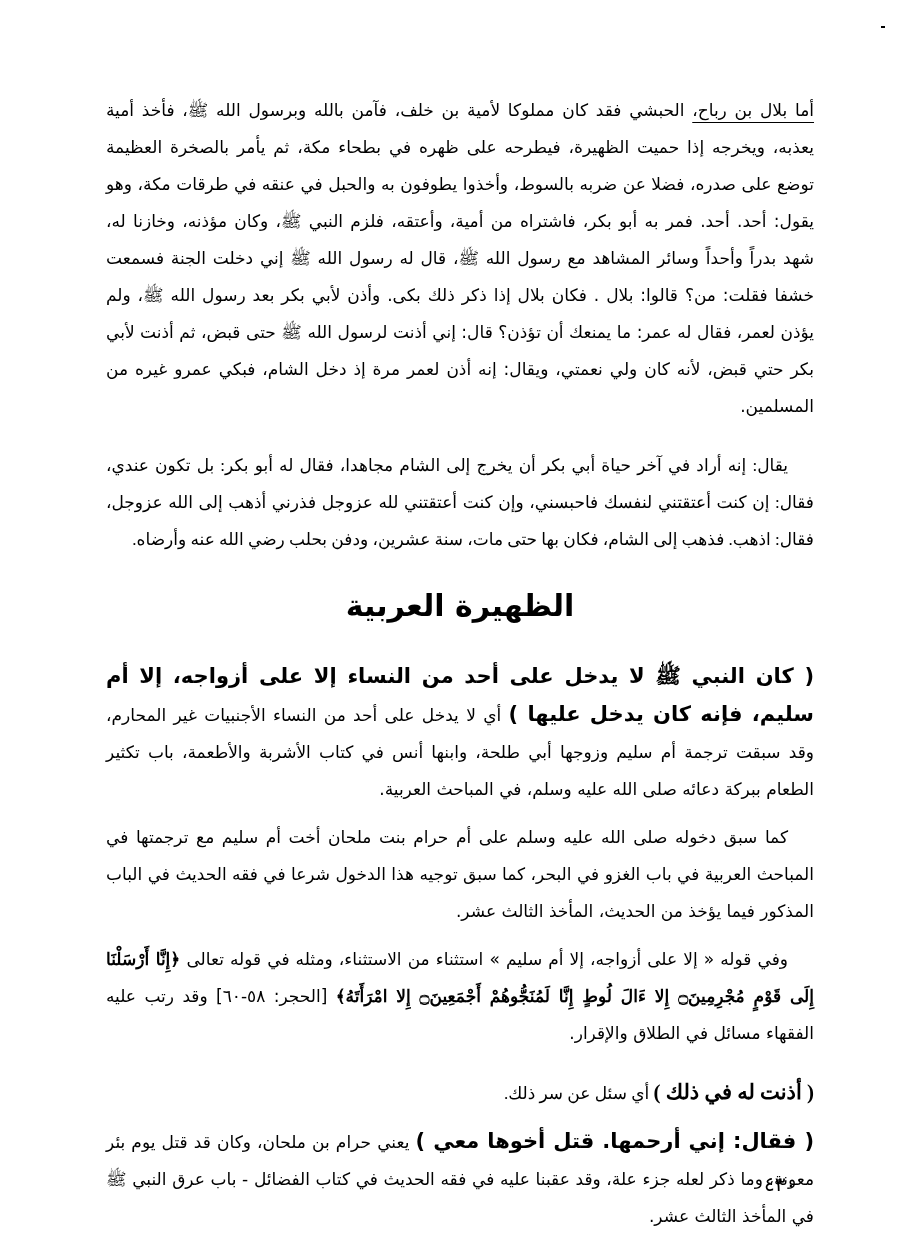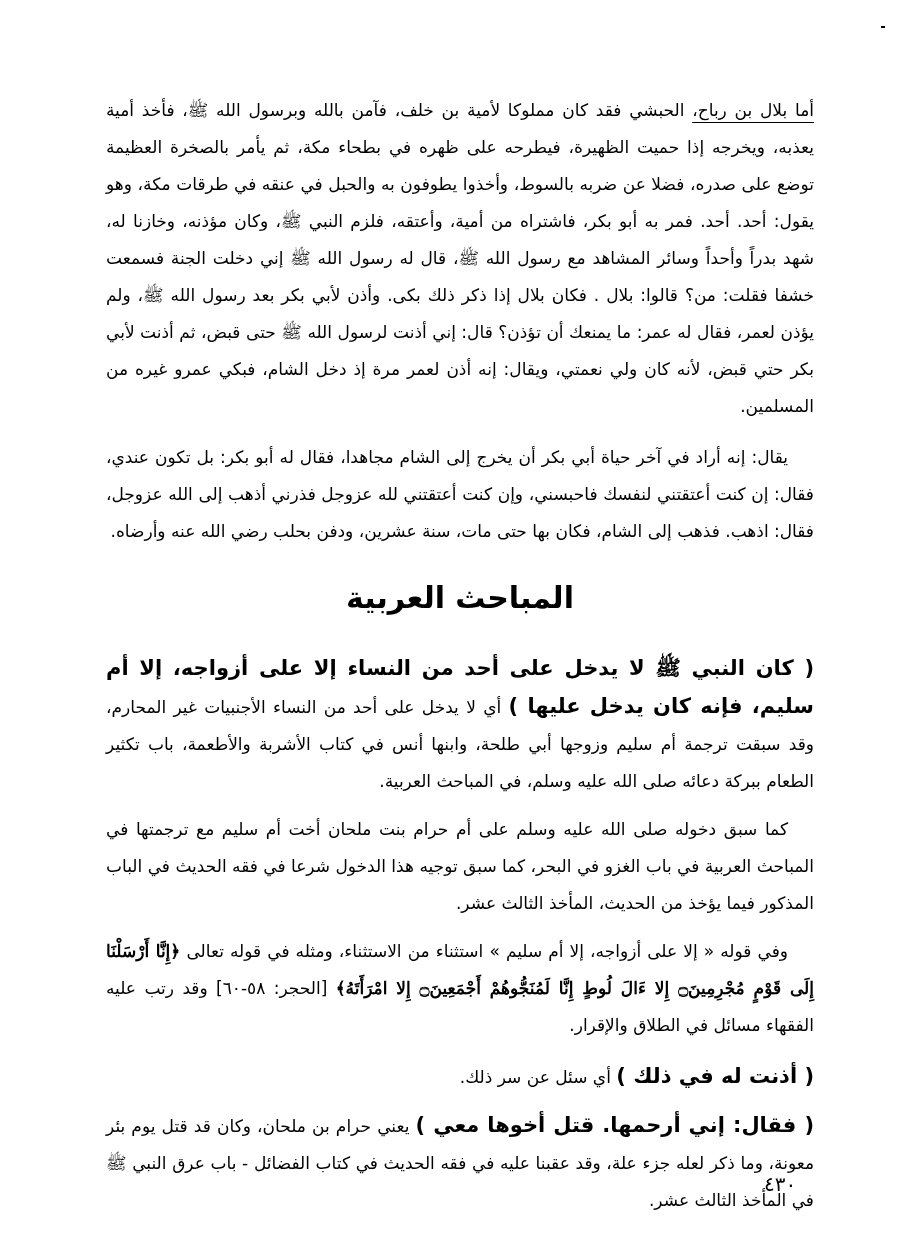--- a/index.html
+++ b/index.html
@@ -35,21 +35,21 @@
       font-size: 17px;
       line-height: 37px;
       margin: 0;
       text-align: justify;
       text-align-last: right;
     }
     .para.indent {
       text-indent: 26px;
     }
     .gap-sm { margin-top: 11px; }
-    .gap-md { margin-top: 14px; }
+    .gap-md { margin-top: 22px; font-family: Liberation Serif, serif; }
     .underline {
       text-decoration: underline;
       text-underline-offset: 6px;
     }
     .section-title {
       font-size: 30px;
       font-weight: bold;
       text-align: center;
       margin: 26px 0 30px 0;
       line-height: 44px;
@@ -76,21 +76,21 @@
 <body>
 
 <div class="corner-mark"></div>
 
 <div class="page">
 
   <p class="para"><span class="underline">أما بلال بن رباح،</span><span> الحبشي فقد كان مملوكا لأمية بن خلف، فآمن بالله وبرسول الله ﷺ، فأخذ أمية يعذبه، ويخرجه إذا حميت الظهيرة، فيطرحه على ظهره في بطحاء مكة، ثم يأمر بالصخرة العظيمة توضع على صدره، فضلا عن ضربه بالسوط، وأخذوا يطوفون به والحبل في عنقه في طرقات مكة، وهو يقول: أحد. أحد. فمر به أبو بكر، فاشتراه من أمية، وأعتقه، فلزم النبي ﷺ، وكان مؤذنه، وخازنا له، شهد بدراً وأحداً وسائر المشاهد مع رسول الله ﷺ، قال له رسول الله ﷺ إني دخلت الجنة فسمعت خشفا فقلت: من؟ قالوا: بلال . فكان بلال إذا ذكر ذلك بكى. وأذن لأبي بكر بعد رسول الله ﷺ، ولم يؤذن لعمر، فقال له عمر: ما يمنعك أن تؤذن؟ قال: إني أذنت لرسول الله ﷺ حتى قبض، ثم أذنت لأبي بكر حتي قبض، لأنه كان ولي نعمتي، ويقال: إنه أذن لعمر مرة إذ دخل الشام، فبكي عمرو غيره من المسلمين.</span></p>
 
   <p class="para indent gap-md">يقال: إنه أراد في آخر حياة أبي بكر أن يخرج إلى الشام مجاهدا، فقال له أبو بكر: بل تكون عندي، فقال: إن كنت أعتقتني لنفسك فاحبسني، وإن كنت أعتقتني لله عزوجل فذرني أذهب إلى الله عزوجل، فقال: اذهب. فذهب إلى الشام، فكان بها حتى مات، سنة عشرين، ودفن بحلب رضي الله عنه وأرضاه.</p>
 
-  <h2 class="section-title">المباحث العربية</h2>
+  <h2 class="section-title">الظهيرة العربية</h2>
 
   <p class="para"><span class="lemma">( كان النبي ﷺ لا يدخل على أحد من النساء إلا على أزواجه، إلا أم سليم، فإنه كان يدخل عليها )</span><span> أي لا يدخل على أحد من النساء الأجنبيات غير المحارم، وقد سبقت ترجمة أم سليم وزوجها أبي طلحة، وابنها أنس في كتاب الأشربة والأطعمة، باب تكثير الطعام ببركة دعائه صلى الله عليه وسلم، في المباحث العربية.</span></p>
 
   <p class="para indent gap-sm">كما سبق دخوله صلى الله عليه وسلم على أم حرام بنت ملحان أخت أم سليم مع ترجمتها في المباحث العربية في باب الغزو في البحر، كما سبق توجيه هذا الدخول شرعا في فقه الحديث في الباب المذكور فيما يؤخذ من الحديث، المأخذ الثالث عشر.</p>
 
   <p class="para indent gap-sm"><span>وفي قوله « إلا على أزواجه، إلا أم سليم » استثناء من الاستثناء، ومثله في قوله تعالى </span><span class="quran">﴿إِنَّا أَرْسَلْنَا إِلَى قَوْمٍ مُجْرِمِينَ۝ إِلا ءَالَ لُوطٍ إِنَّا لَمُنَجُّوهُمْ أَجْمَعِينَ۝ إِلا امْرَأَتَهُ﴾</span><span> [الحجر: ٥٨-٦٠] وقد رتب عليه الفقهاء مسائل في الطلاق والإقرار.</span></p>
 
   <p class="para gap-md"><span class="lemma">( أذنت له في ذلك )</span><span> أي سئل عن سر ذلك.</span></p>
 
   <p class="para gap-sm"><span class="lemma">( فقال: إني أرحمها. قتل أخوها معي )</span><span> يعني حرام بن ملحان، وكان قد قتل يوم بئر معونة، وما ذكر لعله جزء علة، وقد عقبنا عليه في فقه الحديث في كتاب الفضائل - باب عرق النبي ﷺ في المأخذ الثالث عشر.</span></p>

